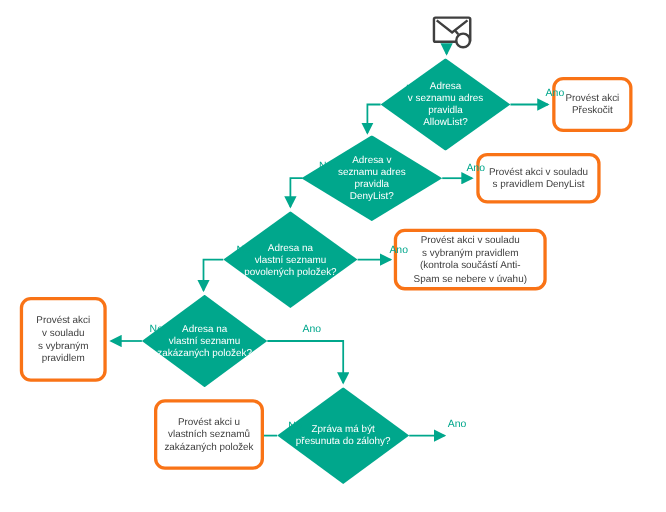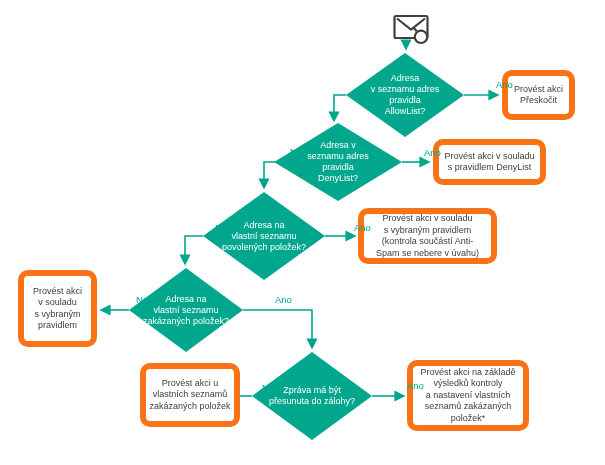--- a/index.html
+++ b/index.html
@@ -13,21 +13,21 @@
     position:absolute;display:flex;align-items:center;justify-content:center;
     text-align:center;z-index:1;box-sizing:border-box;
   }
   .node .txt{white-space:pre-line;display:block;width:100%;}
   .diamond{
     background:#00a78c;color:#ffffff;
     clip-path:polygon(50% 0,100% 50%,50% 100%,0 50%);
     font-size:9px;line-height:11px;
   }
   .action{
-    background:#ffffff;border:6px solid #f97316;border-radius:10px;
+    background:#ffffff;border:3px solid #f97316;border-radius:10px;
     color:#3d3d3d;font-size:9px;line-height:11.5px;padding:2px;
   }
   .edge-label{
     position:absolute;color:#00a78c;font-size:9.5px;line-height:10px;z-index:2;margin-left:28px;
   }
   .mail-icon{position:absolute;left:391px;top:12px;z-index:1;}
 </style>
 </head>
 <body>
 
@@ -106,27 +106,20 @@
     <span class="txt">Provést akci
 v souladu
 s vybraným
 pravidlem</span>
   </div>
   <div class="node action" style="left:140px;top:363px;width:100px;height:64px">
     <span class="txt">Provést akci u
 vlastních seznamů
 zakázaných položek</span>
   </div>
-  <div class="node action" style="left:407px;top:360px;width:122px;height:71px">
-    <span class="txt">Provést akci na základě
-výsledků kontroly
-a nastavení vlastních
-seznamů zakázaných
-položek*</span>
-  </div>
 
   <span class="edge-label" style="left:341px;top:77px">Ne</span>
   <span class="edge-label" style="left:468px;top:80px">Ano</span>
   <span class="edge-label" style="left:262px;top:147px">Ne</span>
   <span class="edge-label" style="left:396px;top:148px">Ano</span>
   <span class="edge-label" style="left:187px;top:223px">Ne</span>
   <span class="edge-label" style="left:326px;top:223px">Ano</span>
   <span class="edge-label" style="left:108px;top:295px">Ne</span>
   <span class="edge-label" style="left:247px;top:295px">Ano</span>
   <span class="edge-label" style="left:234px;top:383px">Ne</span>

